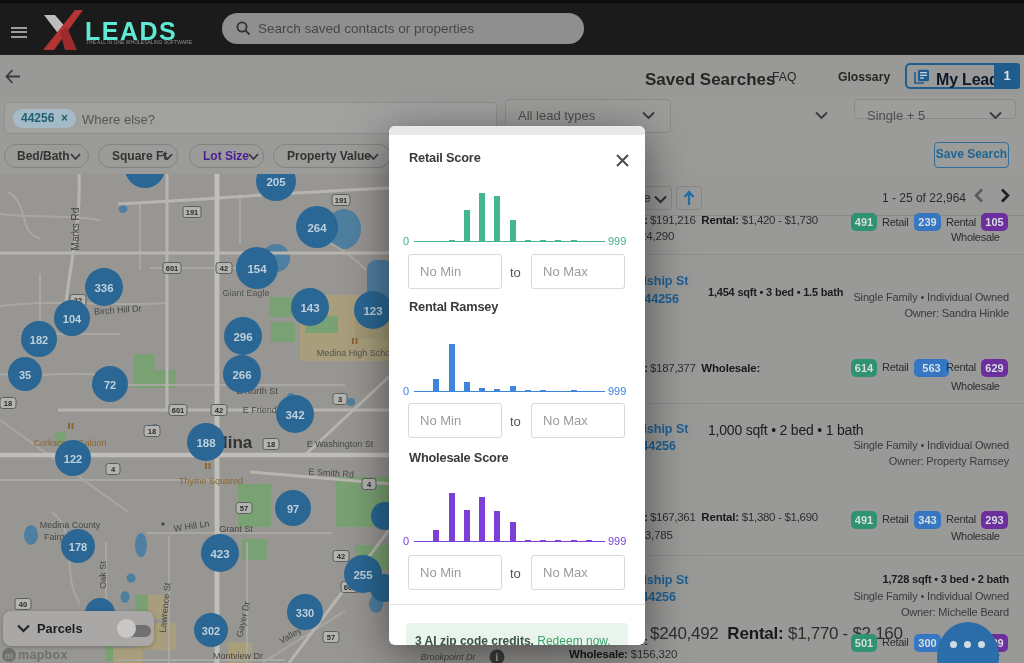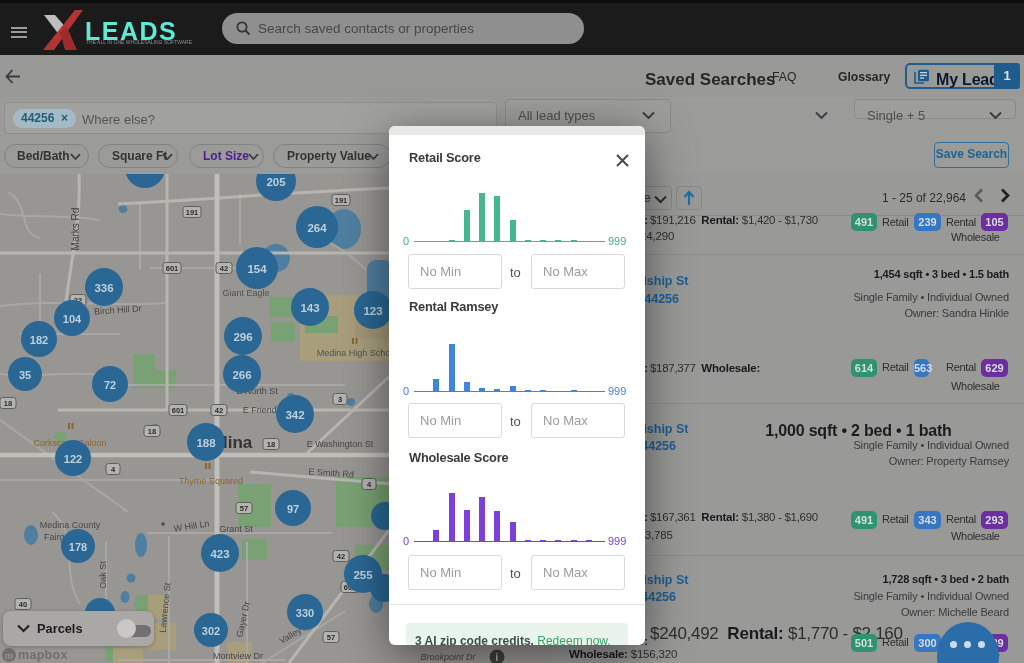--- a/index.html
+++ b/index.html
@@ -369,36 +369,36 @@
 <div class="badge" style="left:298px;top:39px;width:26px;background:#2f9370">491</div>
     <div class="blab" style="left:329px;top:41.5px">Retail</div>
 <div class="badge" style="left:361px;top:39px;width:27px;background:#3577c2">239</div>
     <div class="blab" style="left:393px;top:41.5px">Rental</div>
 <div class="badge" style="left:428px;top:39px;width:27px;background:#6d2f9e">105</div>
 <div class="blab" style="left:398px;top:56.5px">Wholesale</div>
 <div class="abs" style="left:0;top:80px;width:471px;height:1px;background:#8d8d8c"></div>
 
 <div class="abs" style="left:16px;top:100px;font-size:12.5px;font-weight:bold;color:#1d5f92">218 W Friendship St</div>
 <div class="abs" style="left:19px;top:117.5px;font-size:12.5px;font-weight:bold;color:#1d5f92">Medina, OH 44256</div>
-<div class="abs" style="left:155px;top:94px;width:301px;font-size:11px;font-weight:bold;letter-spacing:-0.2px;color:#1c1c1c;text-align:right">1,454 sqft • 3 bed • 1.5 bath</div>
+<div class="abs" style="left:155px;top:112px;width:301px;font-size:11px;font-weight:bold;letter-spacing:-0.2px;color:#1c1c1c;">1,454 sqft • 3 bed • 1.5 bath</div>
 <div class="abs" style="left:155px;top:117.0px;width:301px;font-size:11px;letter-spacing:-0.15px;color:#3a3a3a;text-align:right">Single Family • Individual Owned</div>
 <div class="abs" style="left:155px;top:133.0px;width:301px;font-size:11px;letter-spacing:-0.15px;color:#3a3a3a;text-align:right">Owner: Sandra Hinkle</div>
 <div class="abs" style="left:0px;top:188px;width:95px;font-size:11.5px;font-weight:bold;color:#1a1a1a;text-align:right">Retail Value:</div>
 <div class="abs" style="left:97px;top:188px;font-size:11.5px;letter-spacing:-0.3px;color:#2e2e2d">$187,377 &nbsp;<b style="color:#1a1a1a;letter-spacing:-0.2px">Wholesale:</b></div>
 <div class="badge" style="left:298px;top:184.5px;width:26px;background:#2f9370">614</div>
     <div class="blab" style="left:329px;top:187.0px">Retail</div>
-<div class="badge" style="left:361px;top:184.5px;width:15px;background:#3577c2">563</div>
+<div class="badge" style="left:361px;top:184.5px;width:35px;background:#3577c2">563</div>
     <div class="blab" style="left:393px;top:187.0px">Rental</div>
 <div class="badge" style="left:428px;top:184.5px;width:27px;background:#6d2f9e">629</div>
 <div class="blab" style="left:398px;top:206px">Wholesale</div>
 <div class="abs" style="left:0;top:229px;width:471px;height:1px;background:#8d8d8c"></div>
 
 <div class="abs" style="left:16px;top:247.5px;font-size:12.5px;font-weight:bold;color:#1d5f92">107 W Friendship St</div>
 <div class="abs" style="left:16px;top:265.0px;font-size:12.5px;font-weight:bold;color:#1d5f92">Medina, OH 44256</div>
-<div class="abs" style="left:155px;top:248px;width:301px;font-size:16px;font-weight:bold;letter-spacing:-0.2px;color:#1c1c1c;text-align:center">1,000 sqft • 2 bed • 1 bath</div>
+<div class="abs" style="left:155px;top:248px;width:301px;font-size:14px;font-weight:normal;letter-spacing:-0.2px;color:#1c1c1c;text-align:left">1,000 sqft • 2 bed • 1 bath</div>
 <div class="abs" style="left:155px;top:264.5px;width:301px;font-size:11px;letter-spacing:-0.15px;color:#3a3a3a;text-align:right">Single Family • Individual Owned</div>
 <div class="abs" style="left:155px;top:280.5px;width:301px;font-size:11px;letter-spacing:-0.15px;color:#3a3a3a;text-align:right">Owner: Property Ramsey</div>
 <div class="abs" style="left:0px;top:336.5px;width:95px;font-size:11.5px;font-weight:bold;color:#1a1a1a;text-align:right">Retail Value:</div>
 <div class="abs" style="left:97px;top:336.5px;font-size:11.5px;letter-spacing:-0.3px;color:#2e2e2d">$167,361 &nbsp;<b style="color:#1a1a1a;letter-spacing:-0.2px">Rental:</b> $1,380 - $1,690</div>
 <div class="abs" style="left:11.5px;top:354.5px;font-size:11.5px;letter-spacing:-0.2px;color:#2e2e2d"><b style="color:#1a1a1a;letter-spacing:-0.2px">Wholesale:</b> $133,785</div>
 <div class="badge" style="left:298px;top:336.5px;width:26px;background:#2f9370">491</div>
     <div class="blab" style="left:329px;top:339.0px">Retail</div>
 <div class="badge" style="left:361px;top:336.5px;width:27px;background:#3577c2">343</div>
     <div class="blab" style="left:393px;top:339.0px">Rental</div>
 <div class="badge" style="left:428px;top:336.5px;width:27px;background:#6d2f9e">293</div>

